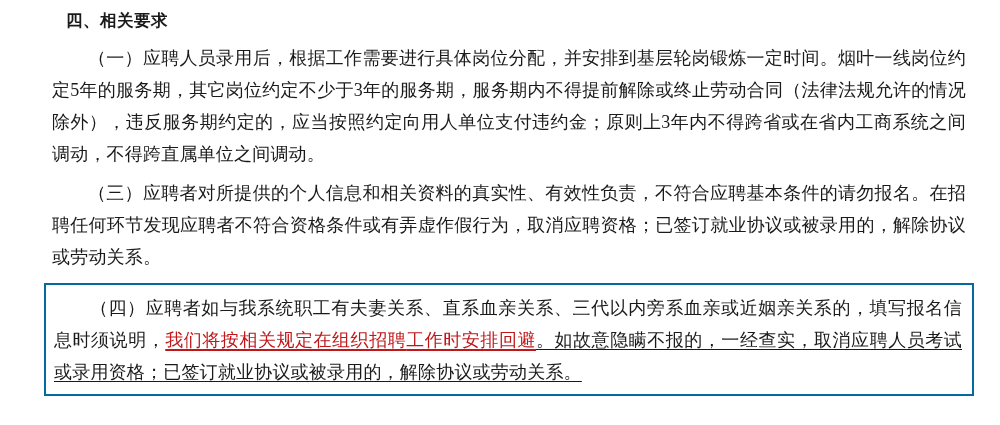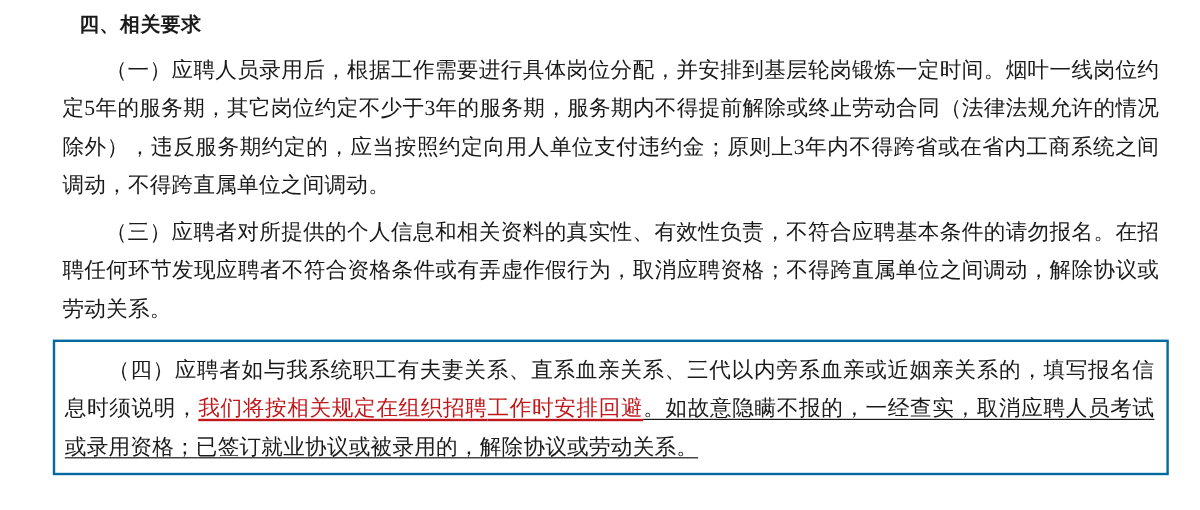--- a/index.html
+++ b/index.html
@@ -71,20 +71,20 @@
 </head>
 <body>
 
 <div class="page">
 
   <h2 class="section-title">四、相关要求</h2>
 
   <p class="para indent">（一）应聘人员录用后，根据工作需要进行具体岗位分配，并安排到基层轮岗锻炼一定时间。烟叶一线岗位约定5年的服务期，其它岗位约定不少于3年的服务期，服务期内不得提前解除或终止劳动合同（法律法规允许的情况除外），违反服务期约定的，应当按照约定向用人单位支付违约金；原则上3年内不得跨省或在省内工商系统之间调动，不得跨直属单位之间调动。</p>
 
 
-  <p class="para indent">（三）应聘者对所提供的个人信息和相关资料的真实性、有效性负责，不符合应聘基本条件的请勿报名。在招聘任何环节发现应聘者不符合资格条件或有弄虚作假行为，取消应聘资格；不得跨直属单位之间调动，解除协议或劳动关系。</p>
+  <p class="para indent">（三）应聘者对所提供的个人信息和相关资料的真实性、有效性负责，不符合应聘基本条件的请勿报名。在招聘任何环节发现应聘者不符合资格条件或有弄虚作假行为，取消应聘资格；已签订就业协议或被录用的，解除协议或劳动关系。</p>
 
   <div class="highlight-block">
     <p class="para indent"><span>（四）应聘者如与我系统职工有夫妻关系、直系血亲关系、三代以内旁系血亲或近姻亲关系的，填写报名信息时须说明，</span><span class="hl-red underline-red">我们将按相关规定在组织招聘</span><span class="hl-red underline-red">工作时安排回避</span><span class="underline-black">。如故意隐瞒不报的，一经查实，取消应聘人员考试或录用资格；已签订就业协议或被录用的，解除协议或劳动关系。</span></p>
   </div>
 
 
 </div>
 
 </body></html>

